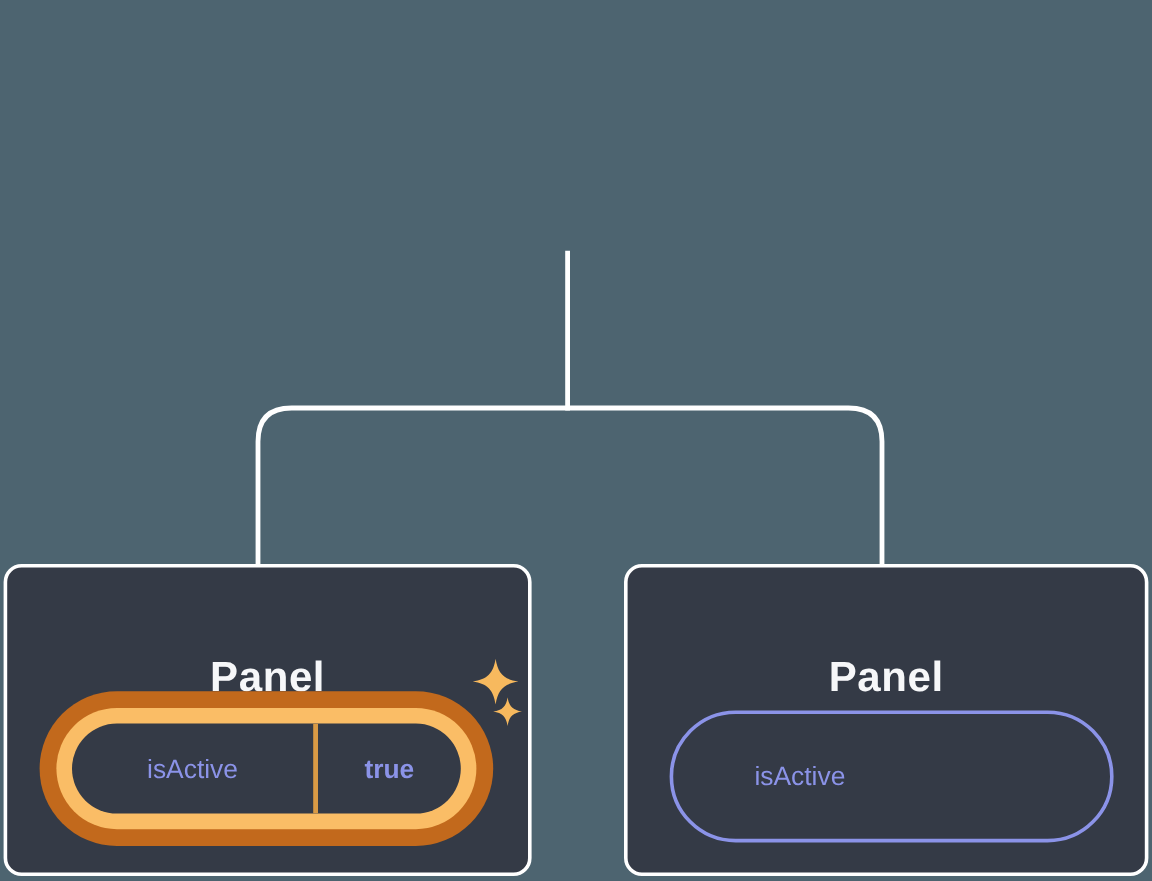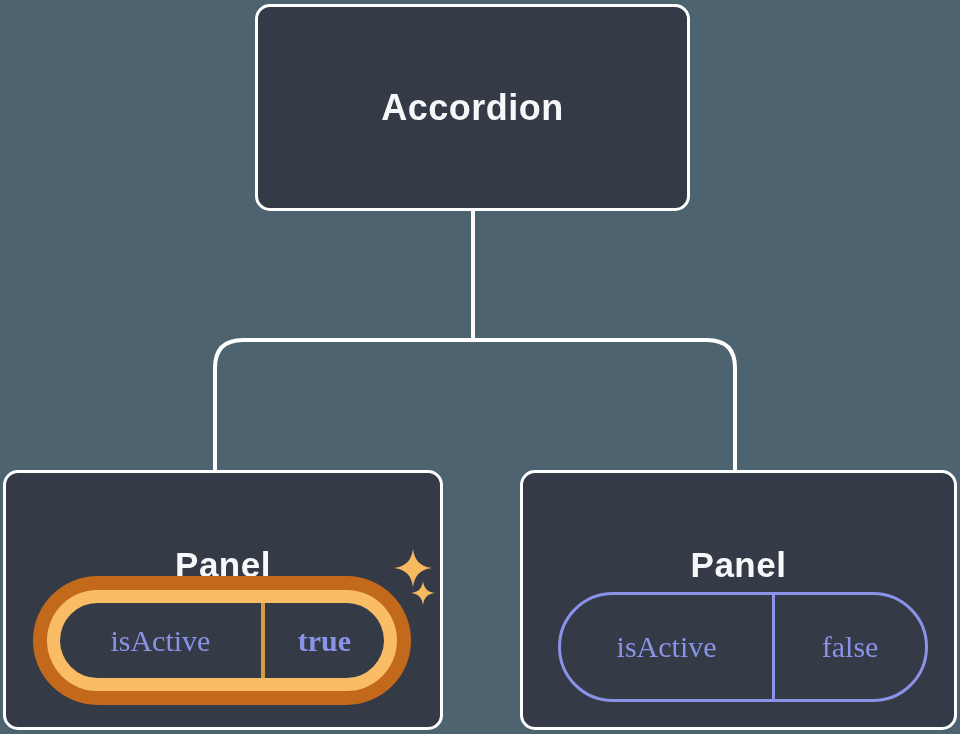--- a/index.html
+++ b/index.html
@@ -87,22 +87,21 @@
     position:absolute;left:35px;top:119px;width:370px;height:110px;
     border:3px solid var(--state-text);
     border-radius:999px;
     background:var(--node-fill);
     display:flex;align-items:stretch;
     overflow:hidden;
   }
   .cell{
     display:flex;align-items:center;justify-content:center;
     color:var(--state-text);
-    font-size:30px;
-    font-family:Liberation Serif, serif;
+    font-size:22px;
   }
   .pill-core .cell-name{width:62%;}
   .pill-plain .cell-name{width:58%;}
   .cell-value{flex:1;}
   .pill-core .cell-value{border-left:4px solid var(--highlight-divider);}
   .pill-plain .cell-value{border-left:3px solid var(--state-text);}
   .cell-value.bold{font-weight:700;}
   .sparkle{position:absolute;pointer-events:none;}
   .sparkle path{fill:var(--sparkle);}
   .sparkle-big{left:387px;top:76px;width:40px;height:38px;}
@@ -111,23 +110,20 @@
 </head>
 <body>
 
 <div class="stage">
 
   <svg class="connectors" viewBox="0 0 960 734" aria-hidden="true">
     <path d="M473 209 V342"></path>
     <path d="M215 472 V368 Q215 340 243 340 H707 Q735 340 735 368 V472"></path>
   </svg>
 
-  <div class="node accordion-node">
-    <span class="node-title">Accordion</span>
-  </div>
 
   <div class="node panel-node panel-left">
     <div class="panel-title">Panel</div>
 
     <div class="pill-highlight">
       <div class="pill-gold">
         <div class="pill-core">
           <span class="cell cell-name">isActive</span>
           <span class="cell cell-value bold">true</span>
         </div>
@@ -140,17 +136,16 @@
     <svg class="sparkle sparkle-small" viewBox="0 0 100 100" aria-hidden="true">
       <path d="M50 0 C55 32 68 45 100 50 C68 55 55 68 50 100 C45 68 32 55 0 50 C32 45 45 32 50 0 Z"></path>
     </svg>
   </div>
 
   <div class="node panel-node panel-right">
     <div class="panel-title">Panel</div>
 
     <div class="pill-plain">
       <span class="cell cell-name">isActive</span>
-      <span class="cell cell-value">false</span>
     </div>
   </div>
 
 </div>
 
 </body></html>

